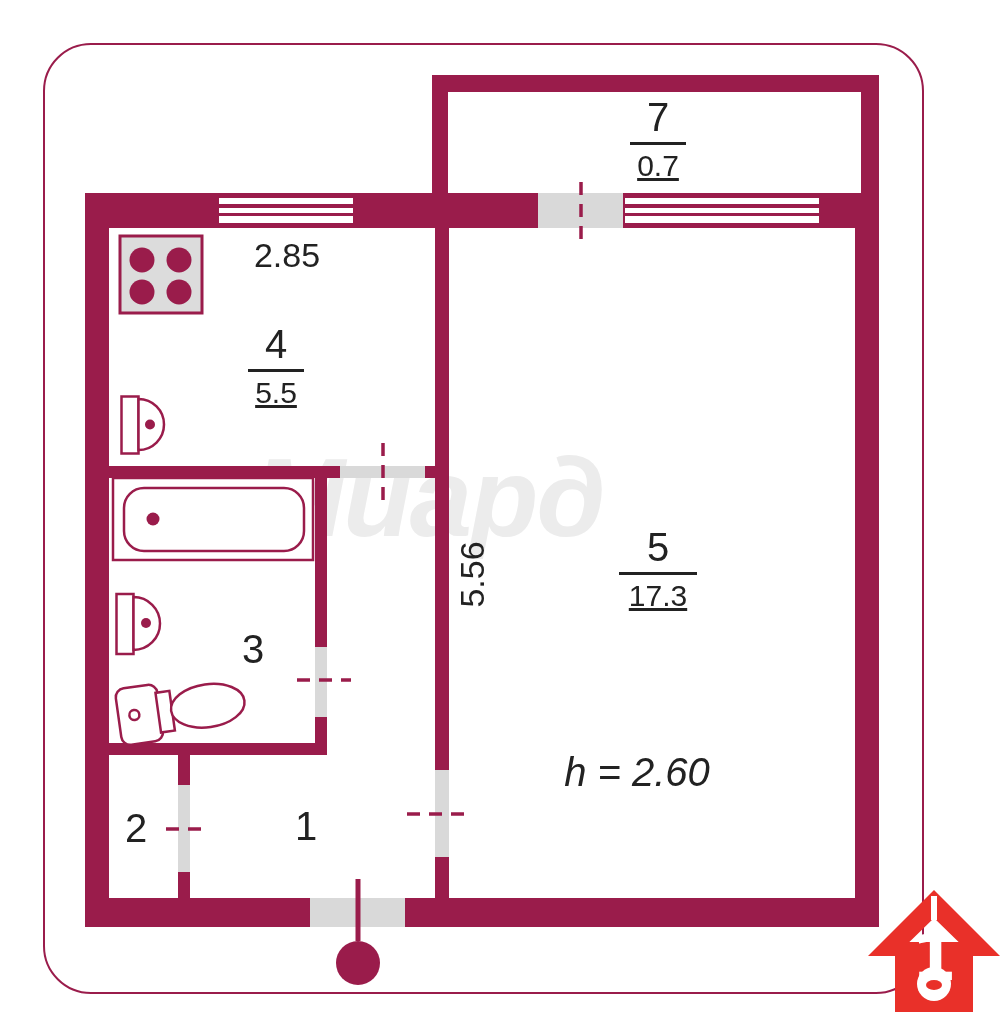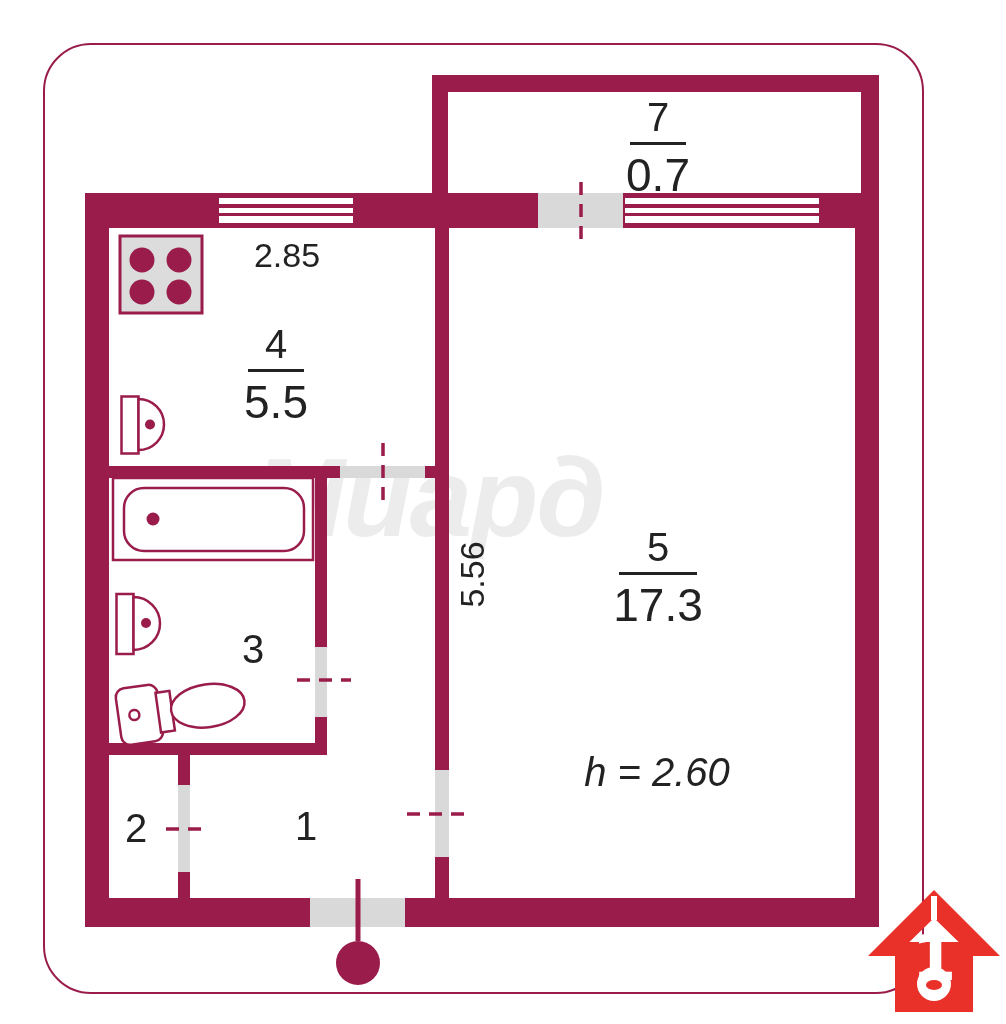--- a/index.html
+++ b/index.html
@@ -28,25 +28,25 @@
   .fx{fill:#fff;stroke:var(--wall);stroke-width:2.5px;}
   .fx-grey{fill:var(--fixture_grey);stroke:var(--wall);stroke-width:3px;}
   .fill-wall{fill:var(--wall);}
   .ring{fill:#fff;stroke:var(--wall);stroke-width:2.5px;}
   .dash{stroke:var(--wall);stroke-width:3.5px;stroke-dasharray:13 9;fill:none;}
   .axis{stroke:var(--wall);stroke-width:5px;fill:none;}
   .rlabel{position:absolute;width:120px;text-align:center;z-index:5;}
   .rnum{font-size:40px;line-height:1.05;}
   .rline{height:0;border-top:3px solid var(--text);width:56px;margin:4px auto;}
   .rline-wide{width:78px;}
-  .rarea{font-size:46px;line-height:1.15;}
+  .rarea{font-size:30px;line-height:1.15;text-decoration:underline;}
   .solo{position:absolute;width:120px;text-align:center;font-size:40px;z-index:5;}
   .dim{position:absolute;width:160px;text-align:center;font-size:34px;z-index:5;}
   .dim-rot{transform:rotate(-90deg);}
-  .hline{position:absolute;left:527px;top:750px;width:260px;text-align:center;
+  .hline{position:absolute;left:507px;top:750px;width:260px;text-align:center;
     font-size:40px;font-style:italic;z-index:5;}
   .logo{position:absolute;left:0;top:0;z-index:6;pointer-events:none;}
   .logo-digit{font-family:"DejaVu Sans",sans-serif;font-weight:bold;font-size:64px;fill:#fff;}
 </style>
 </head>
 <body>
 
 <div class="stage">
 
   <div class="outer-border"></div>

